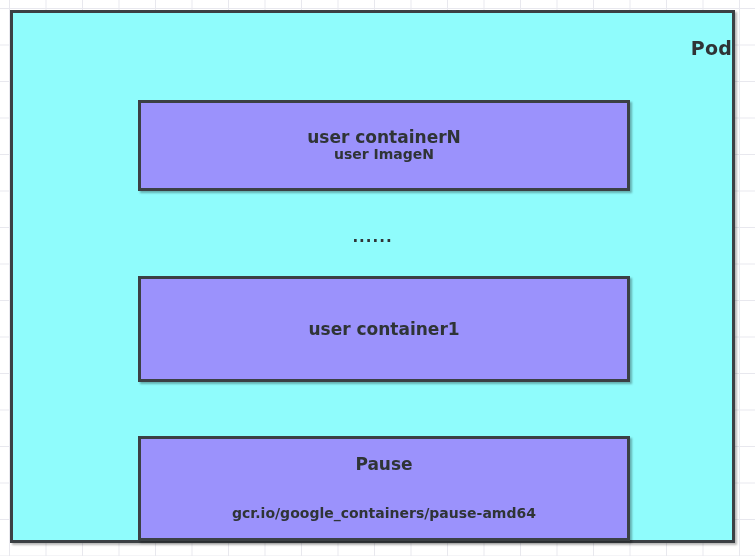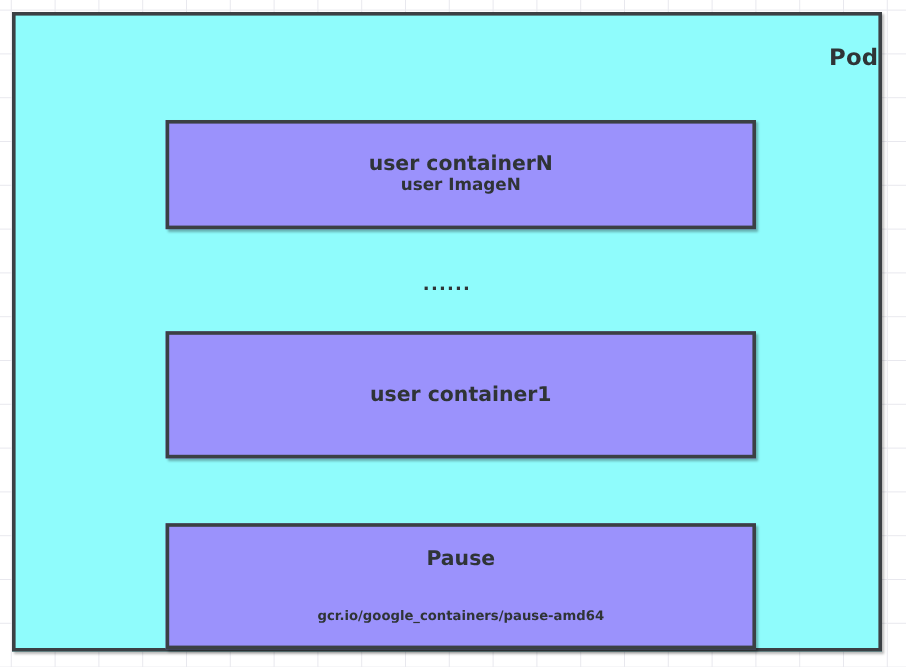--- a/index.html
+++ b/index.html
@@ -78,21 +78,21 @@
     text-align: center;
     line-height: 1.1;
   }
   .line-secondary {
     font-size: 14px;
     font-weight: bold;
     color: #2f3436;
     text-align: center;
     line-height: 1.1;
   }
-  #box-pause .line-secondary { font-size: 11px; margin-top: 32px; }
+  #box-pause .line-secondary { font-size: 14px; margin-top: 32px; }
 
   
   .ellipsis {
     position: absolute;
     left: 0;
     top: 215px;
     width: 100%;
     text-align: center;
     font-size: 15px;
     font-weight: bold;

